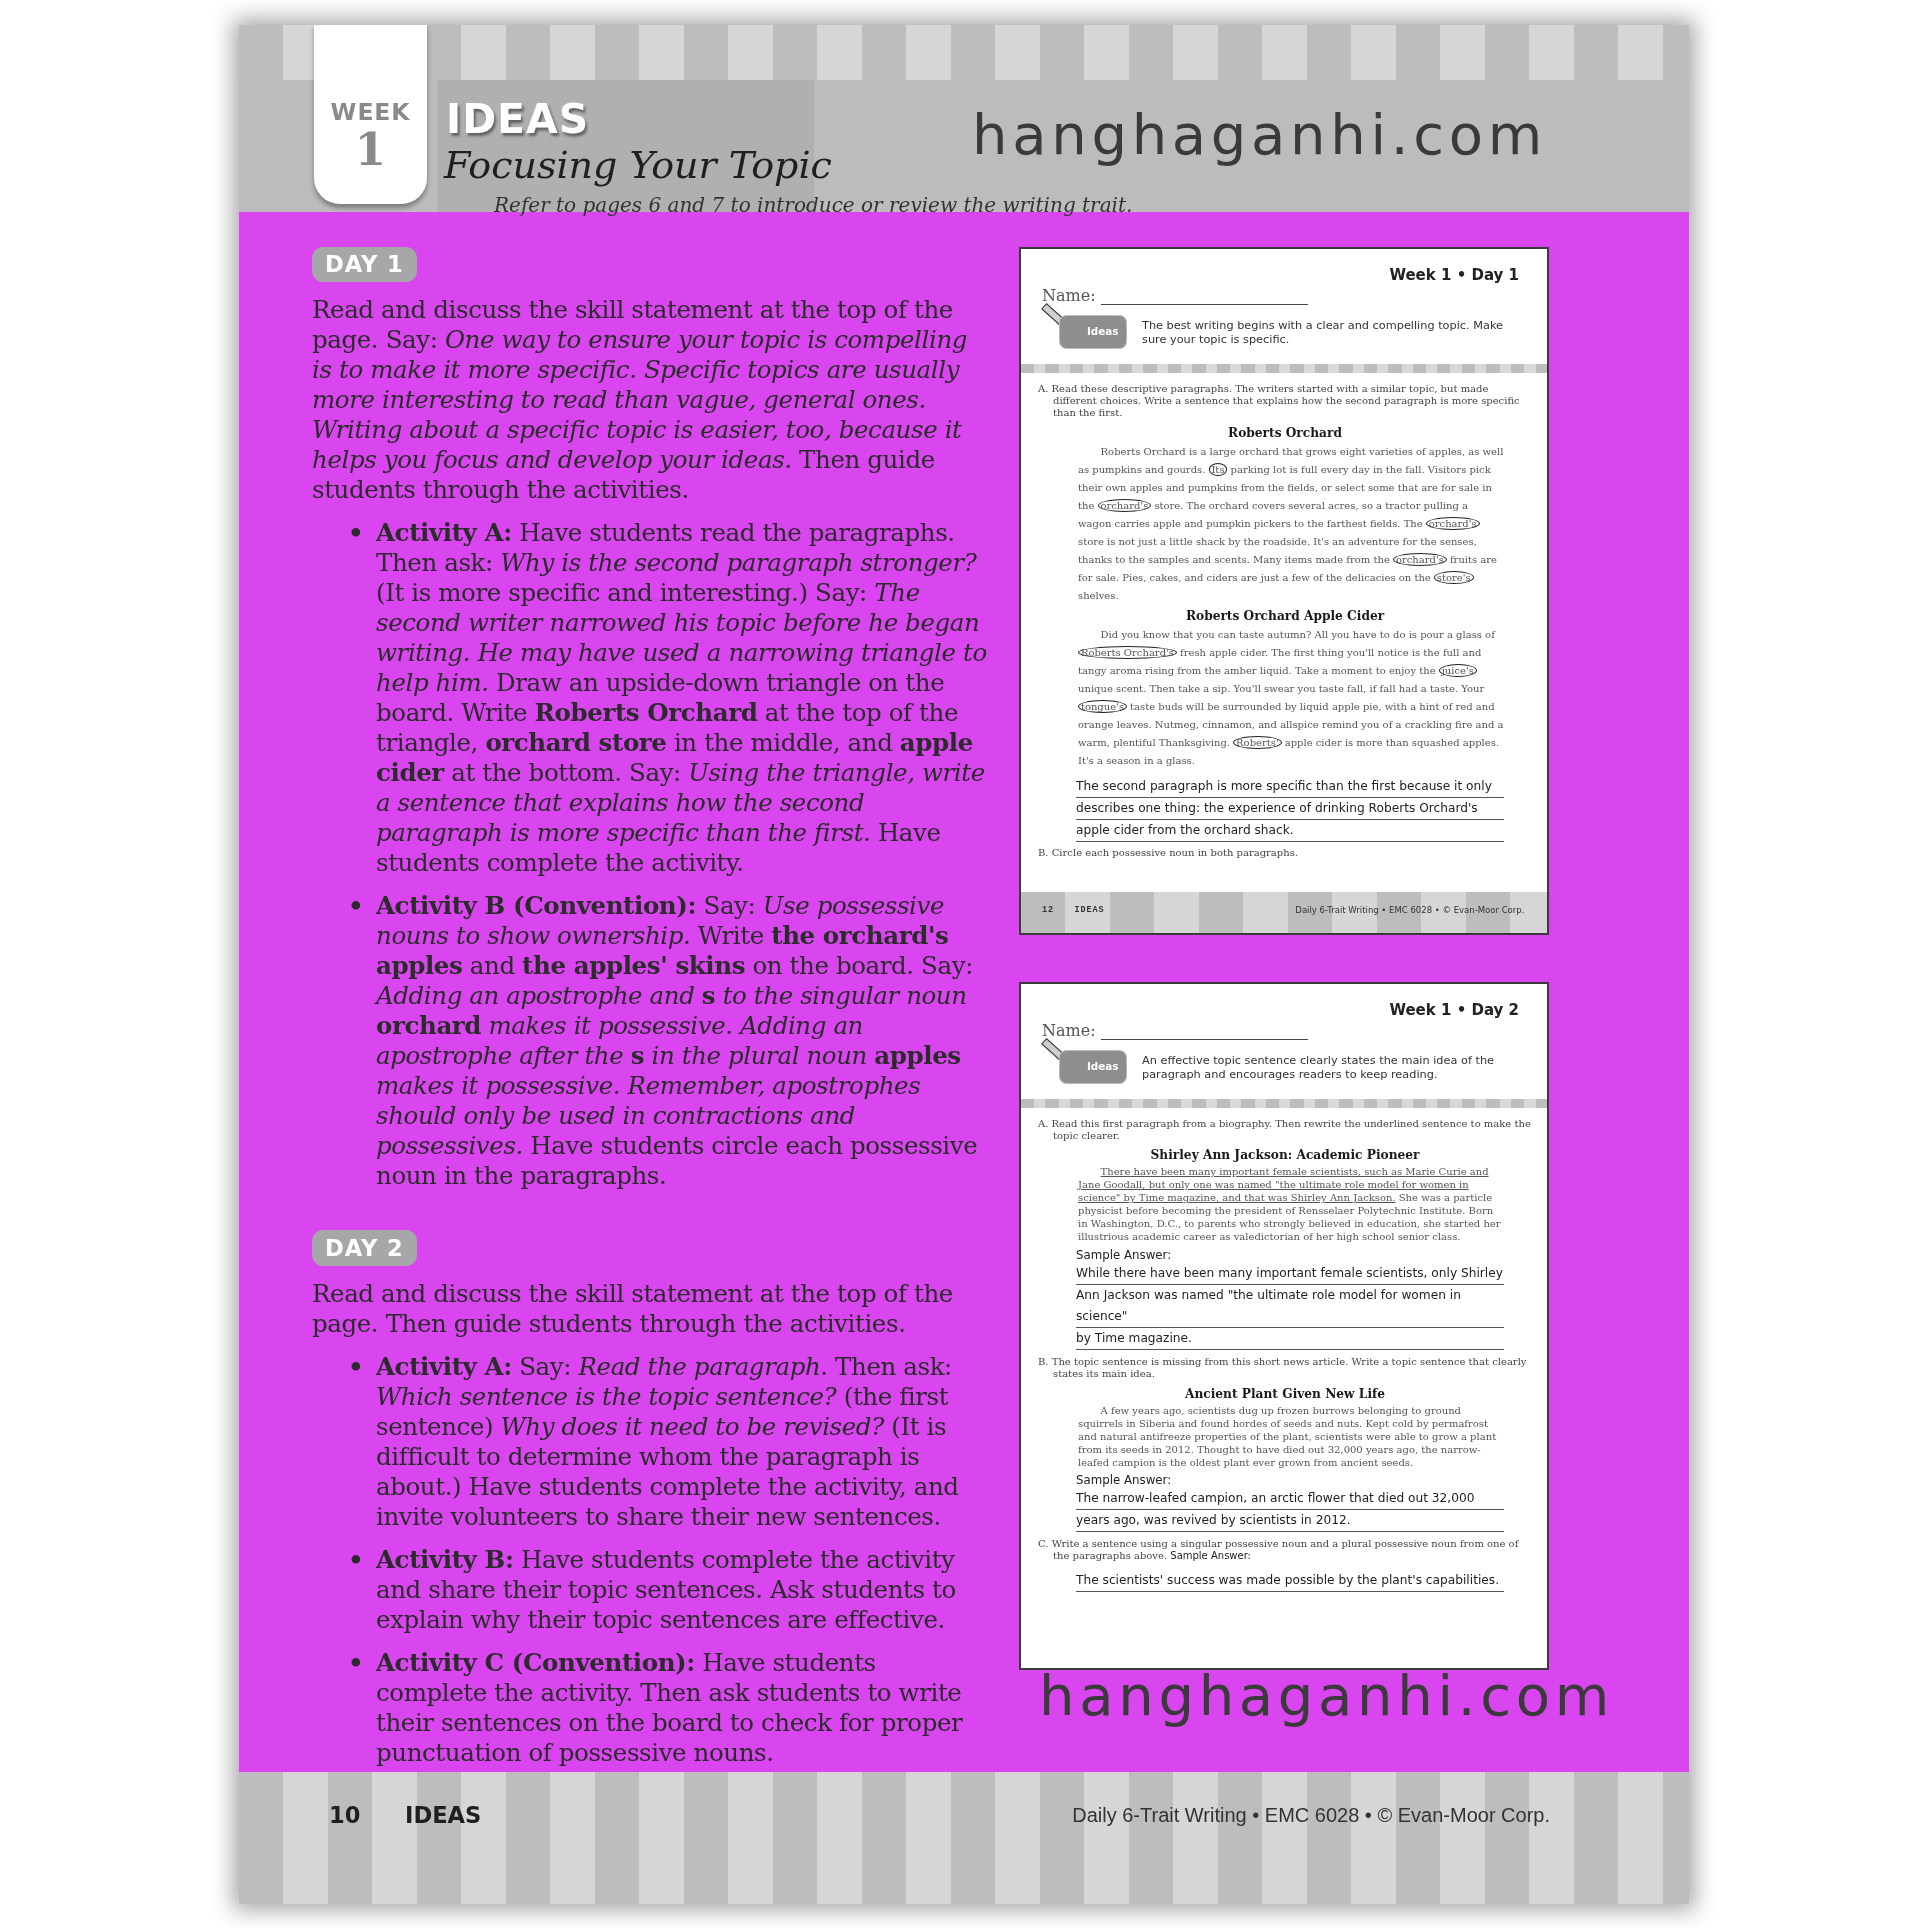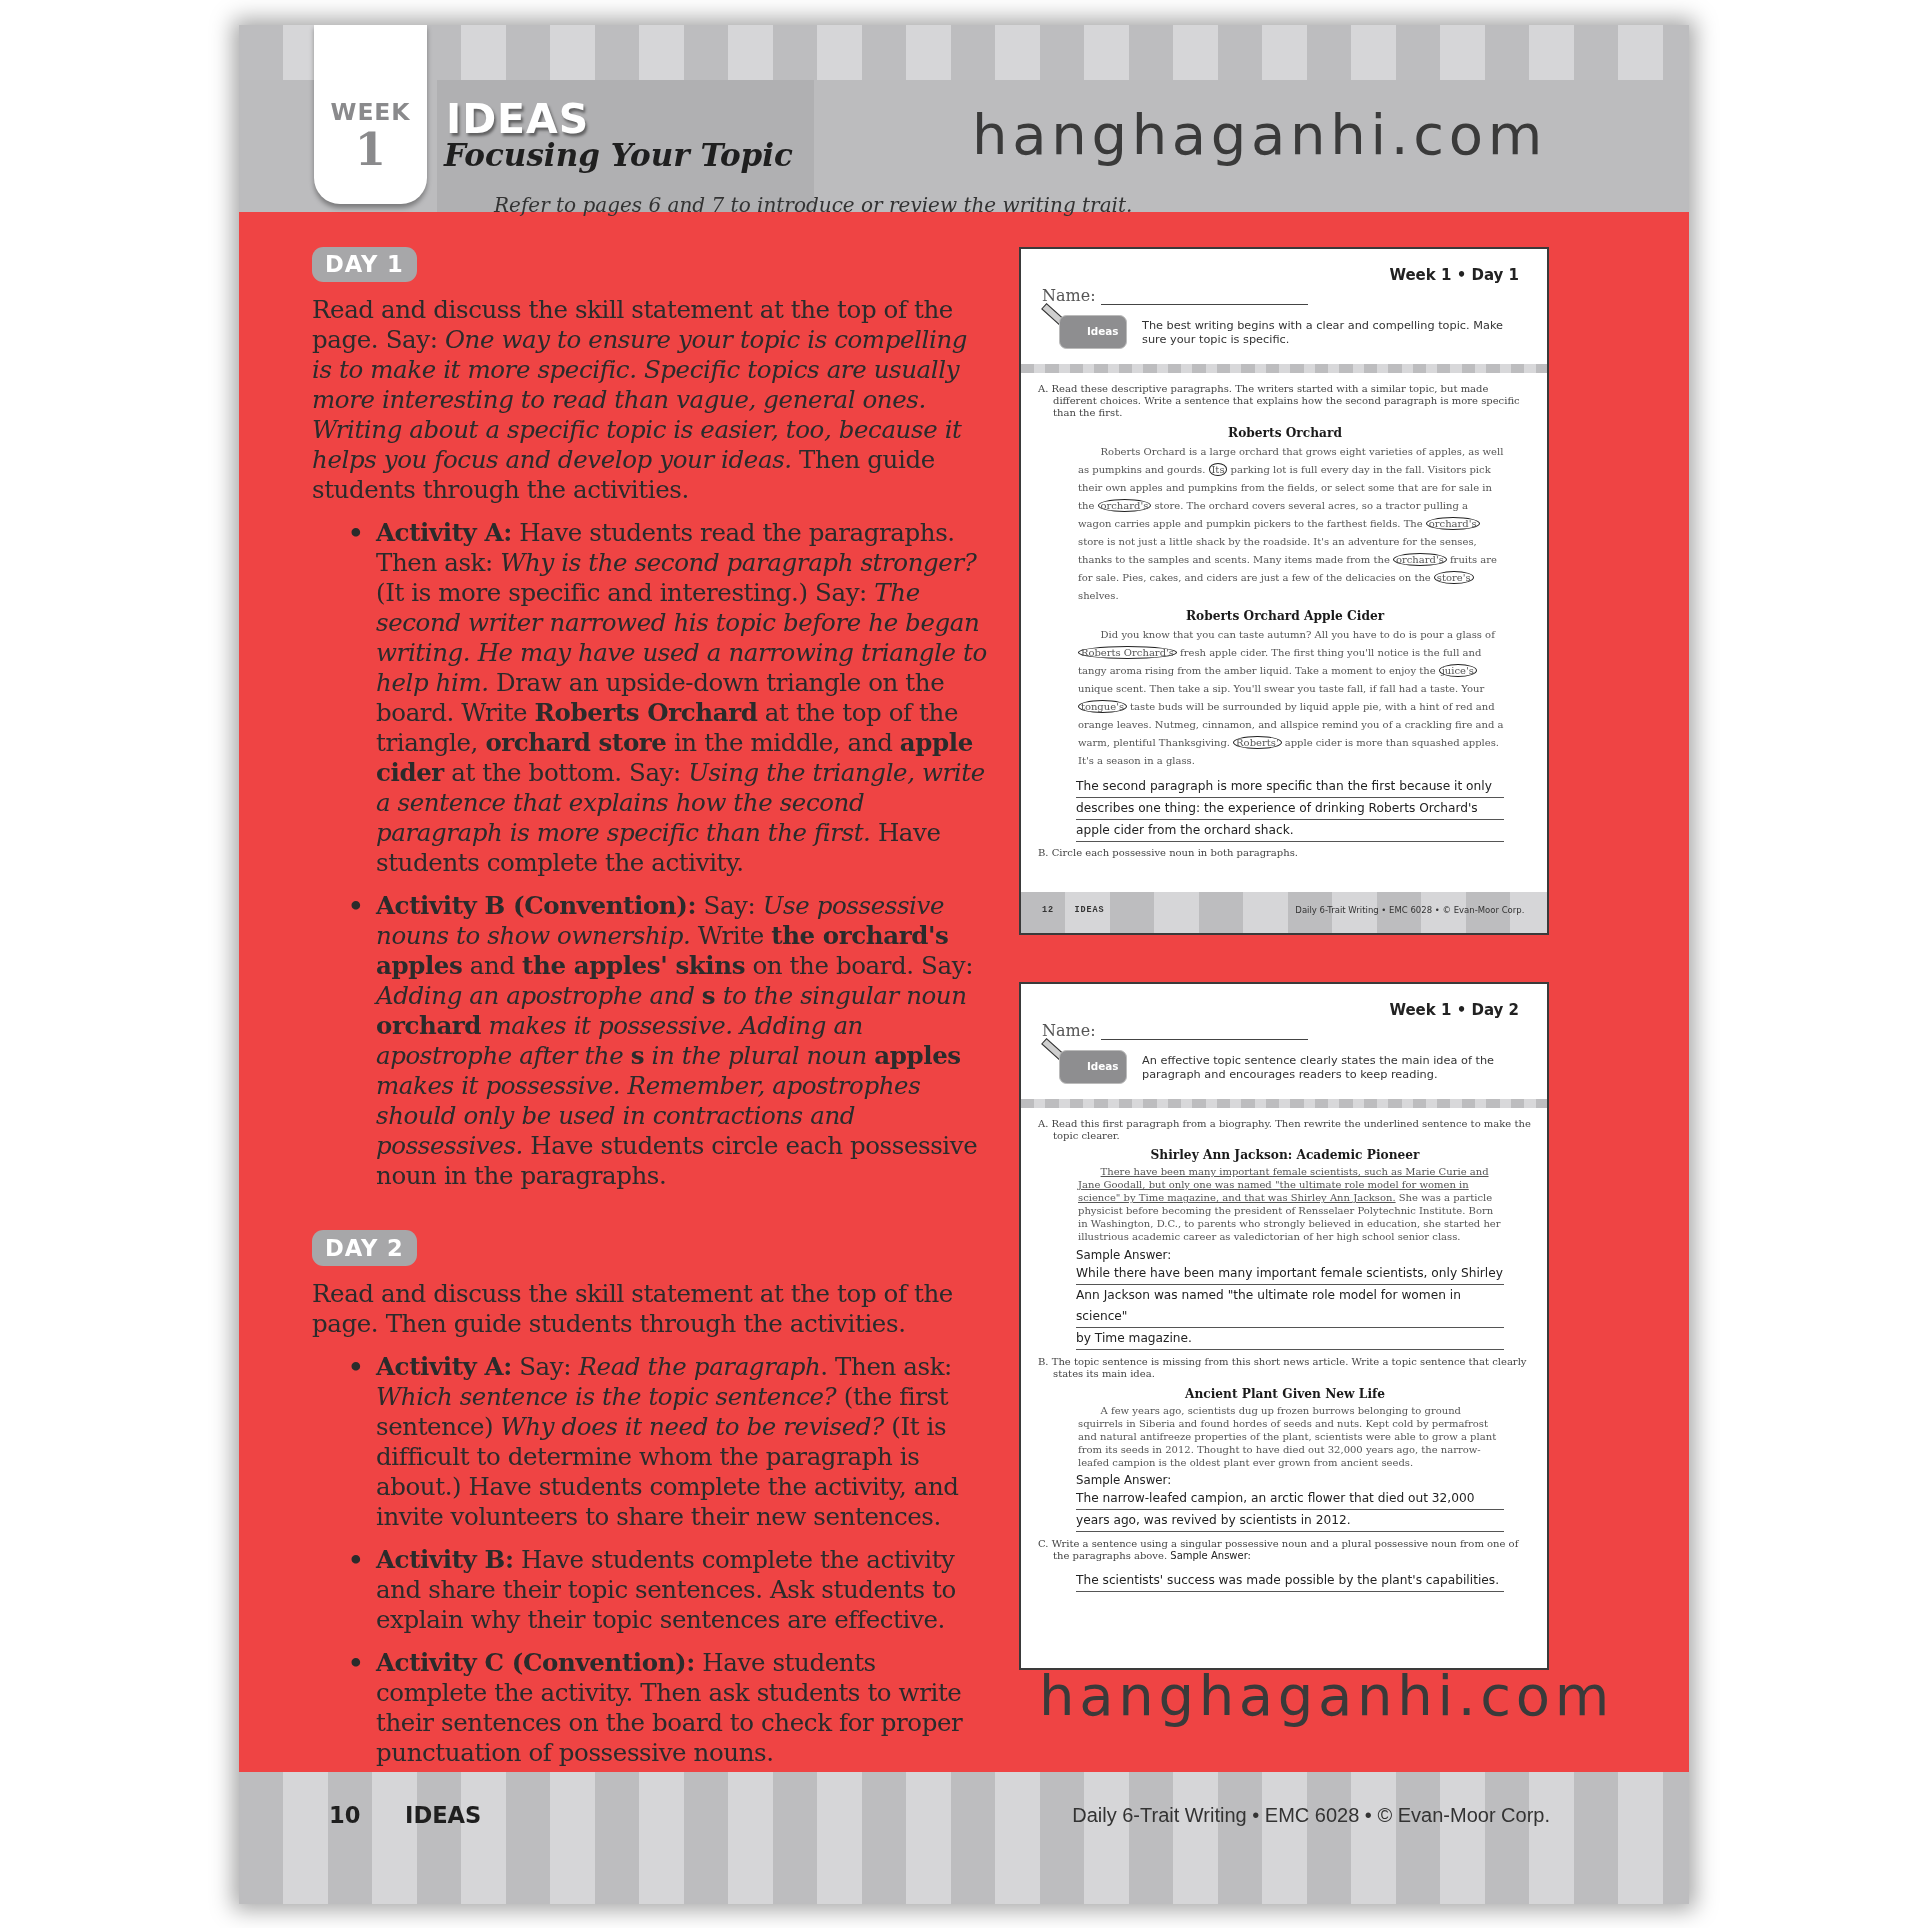--- a/index.html
+++ b/index.html
@@ -2,21 +2,21 @@
 <html style="font-size:15px"><head>
 <meta charset="utf-8">
 <style>
   * { box-sizing: border-box; margin: 0; padding: 0; }
   html, body { width: 1928px; height: 1928px; background: #ffffff; overflow: hidden; }
   body { position: relative; font-family: "DejaVu Serif", serif; color: #2b2b2b; }
 
   
   .sheet {
     position: absolute; left: 239px; top: 24.5px; width: 1450px; height: 1879px;
-    background: #ef4444;
+    background: #d946ef;
     box-shadow: 0 0 21px 5.6px rgba(0,0,0,0.35);
     overflow: hidden;
   }
   .stripes {
     background-color: #bdbdbf;
     background-image: repeating-linear-gradient(90deg, #bdbdbf 0px, #bdbdbf 44px, #d6d6d8 44px, #d6d6d8 89px);
   }
   .hdr-stripes { position: absolute; left: 0; top: 0; width: 100%; height: 55px; }
   .hdr-band { position: absolute; left: 0; top: 55px; width: 100%; height: 132px; background: #bcbcbe; }
   .hdr-band-dark { position: absolute; left: 198px; top: 55px; width: 377px; height: 132px; background: #b0b0b2; }
@@ -24,21 +24,21 @@
   .week-tab {
     position: absolute; left: 75px; top: 0; width: 113px; height: 179px;
     background: #ffffff; border-radius: 0 0 26px 26px;
     box-shadow: 0 3.8px 5.6px rgba(0,0,0,0.35);
     text-align: center;
   }
   .week-word { position: absolute; top: 73px; left: 0; width: 100%; font-family: "DejaVu Sans", sans-serif; font-weight: bold; font-size: 23.5px; color: #8a8a8c; letter-spacing: 0.9px; }
   .week-num { position: absolute; top: 98px; left: 0; width: 100%; font-family: "DejaVu Serif", serif; font-weight: bold; font-size: 45px; color: #8a8a8c; }
 
   .trait-title { position: absolute; left: 207px; top: 70px; font-family: "DejaVu Sans", sans-serif; font-weight: bold; font-size: 41px; color: #ffffff; text-shadow: 1.9px 2.8px 2.8px rgba(0,0,0,0.45); letter-spacing: 0.9px; }
-  .trait-sub { position: absolute; left: 205px; top: 112px; font-family: "DejaVu Serif", serif; font-style: italic; font-weight: bold; font-size: 31px; color: #1f1f1f; }
+  .trait-sub { position: absolute; left: 205px; top: 118px; font-family: "DejaVu Serif", serif; font-style: italic; font-weight: normal; font-size: 38px; color: #1f1f1f; }
   .watermark { position: absolute; font-family: "DejaVu Sans", sans-serif; font-size: 56px; color: #3a3a3a; letter-spacing: 4.7px; }
   .wm-top { left: 733px; top: 77px; }
   .wm-bottom { left: 800px; top: 1638px; }
   .intro-note { position: absolute; left: 207px; top: 168px; font-family: "DejaVu Serif", serif; font-style: italic; font-size: 20px; color: #333; margin-left: 48px; }
 
   
   .leftcol { position: absolute; left: 73px; top: 222px; width: 678px; font-family: "DejaVu Serif", serif; font-size: 24.5px; line-height: 30px; color: #2b2b2b; }
   .day-pill { display: inline-block; background: #a7a7a9; color: #ffffff; font-family: "DejaVu Sans", sans-serif; font-weight: bold; font-size: 22.6px; padding: 2.8px 13px; border-radius: 11.3px; margin-bottom: 13px; letter-spacing: 0.9px; }
   .leftcol p { margin-bottom: 13px; letter-spacing: -0.4px; }
   .leftcol ul { list-style: none; margin: 0 0 0 0; }

